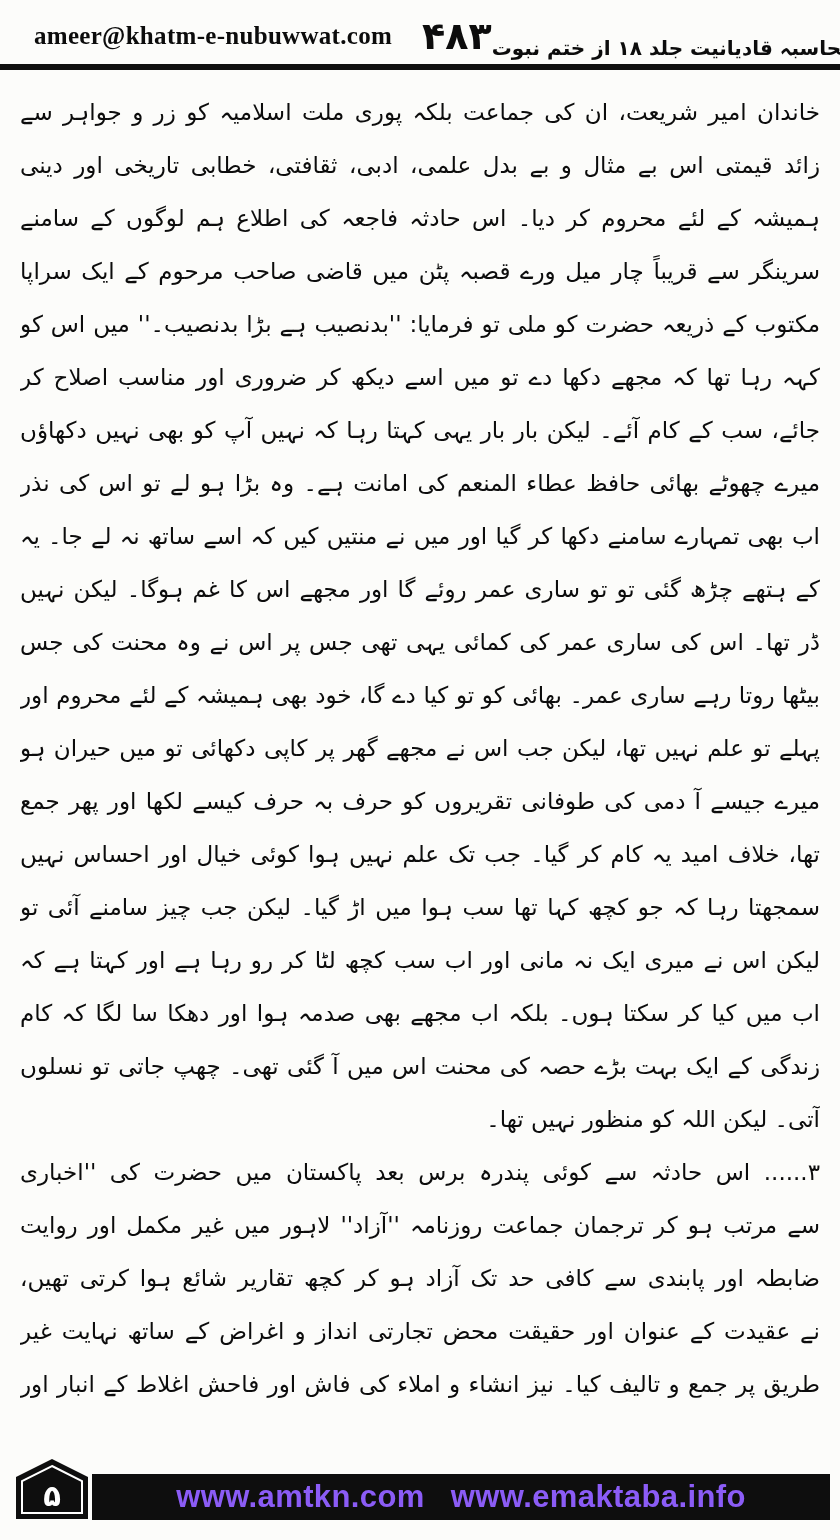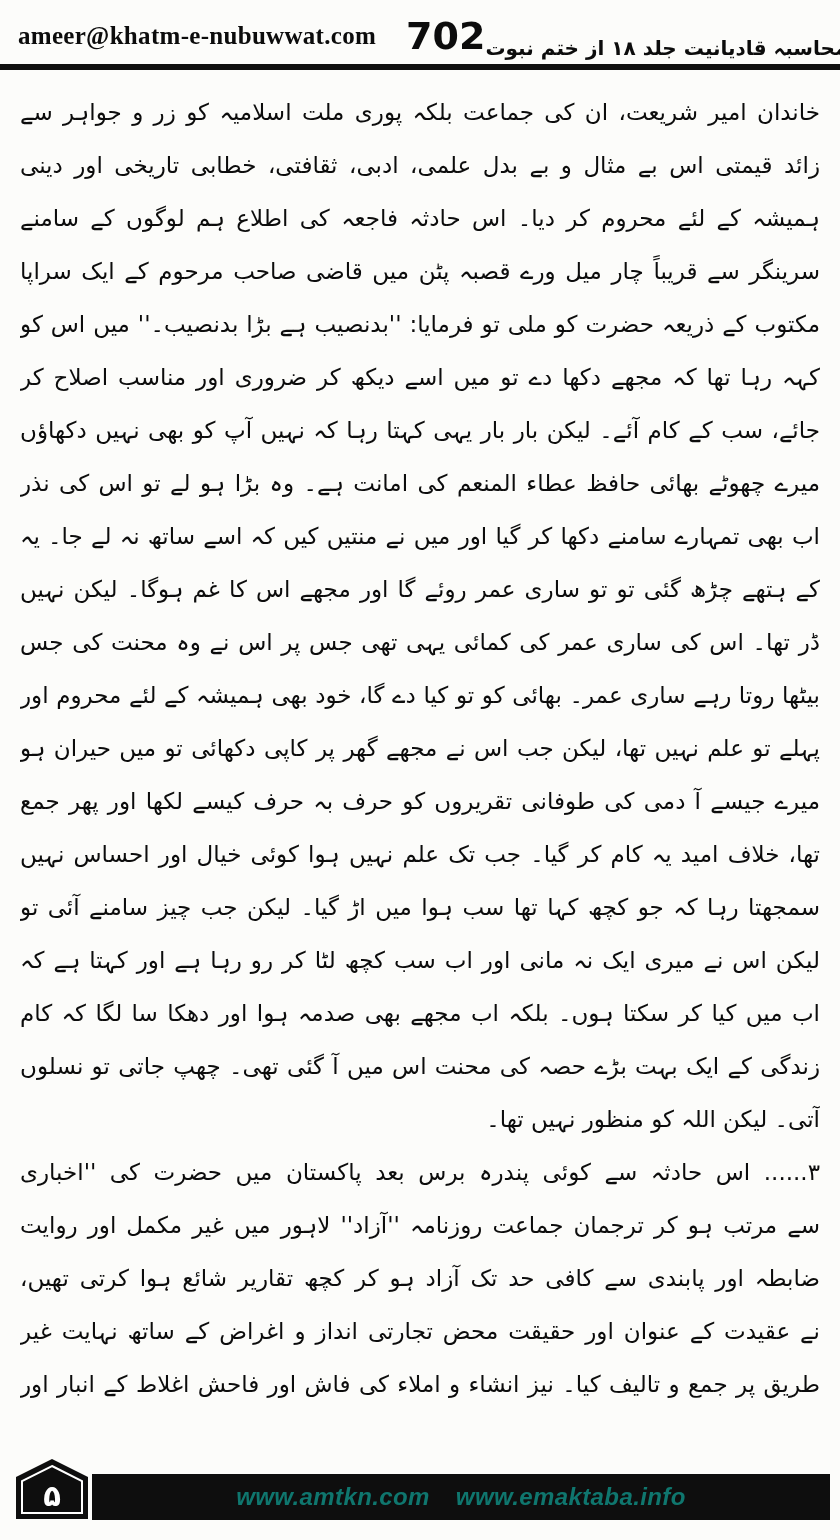--- a/index.html
+++ b/index.html
@@ -9,21 +9,21 @@
     height: 1540px;
     background: #fcfcfa;
     overflow: hidden;
     font-family: "DejaVu Sans", sans-serif;
     color: #0c0c0c;
     box-sizing: border-box;
   }
   .header {
     display: flex;
     align-items: center;
-    padding: 12px 16px 4px 18px;
+    padding: 12px 16px 4px 34px;
   }
   .email {
     font-family: "Liberation Serif", serif;
     font-weight: bold;
     font-size: 25px;
     letter-spacing: .3px;
     white-space: nowrap;
   }
   .pagenum {
     font-family: "DejaVu Sans", sans-serif;
@@ -74,37 +74,36 @@
   .bar {
     flex: 1 1 auto;
     height: 46px;
     background: #0e0e0e;
     display: flex;
     align-items: center;
     justify-content: center;
     gap: 26px;
   }
   .bar span {
-    color: #0f766e;
+    color: #8b5cf6;
     font-family: "Liberation Sans", sans-serif;
     font-weight: bold;
-    font-size: 24px;
+    font-size: 31px;
     letter-spacing: .4px;
     white-space: nowrap;
-    font-style: italic;
   }
 </style>
 </head>
 <body>
 
 <div class="page">
 
   <div class="header">
     <span class="email">ameer@khatm-e-nubuwwat.com</span>
-    <span class="pagenum">702</span>
+    <span class="pagenum">۴۸۳</span>
     <span class="spacer"></span>
     <span class="title">محاسبہ قادیانیت جلد ۱۸ از ختم نبوت</span>
   </div>
 
   <div class="rule"></div>
 
   <div class="body-text">
       <div class="line">خاندان امیر شریعت، ان کی جماعت بلکہ پوری ملت اسلامیہ کو زر و جواہر سے لاکھوں گونہ</div>
       <div class="line">زائد قیمتی اس بے مثال و بے بدل علمی، ادبی، ثقافتی، خطابی تاریخی اور دینی خزانہ سے ہمیشہ</div>
       <div class="line">ہمیشہ کے لئے محروم کر دیا۔ اس حادثہ فاجعہ کی اطلاع ہم لوگوں کے سامنے دوران قیام کشمیر</div>

